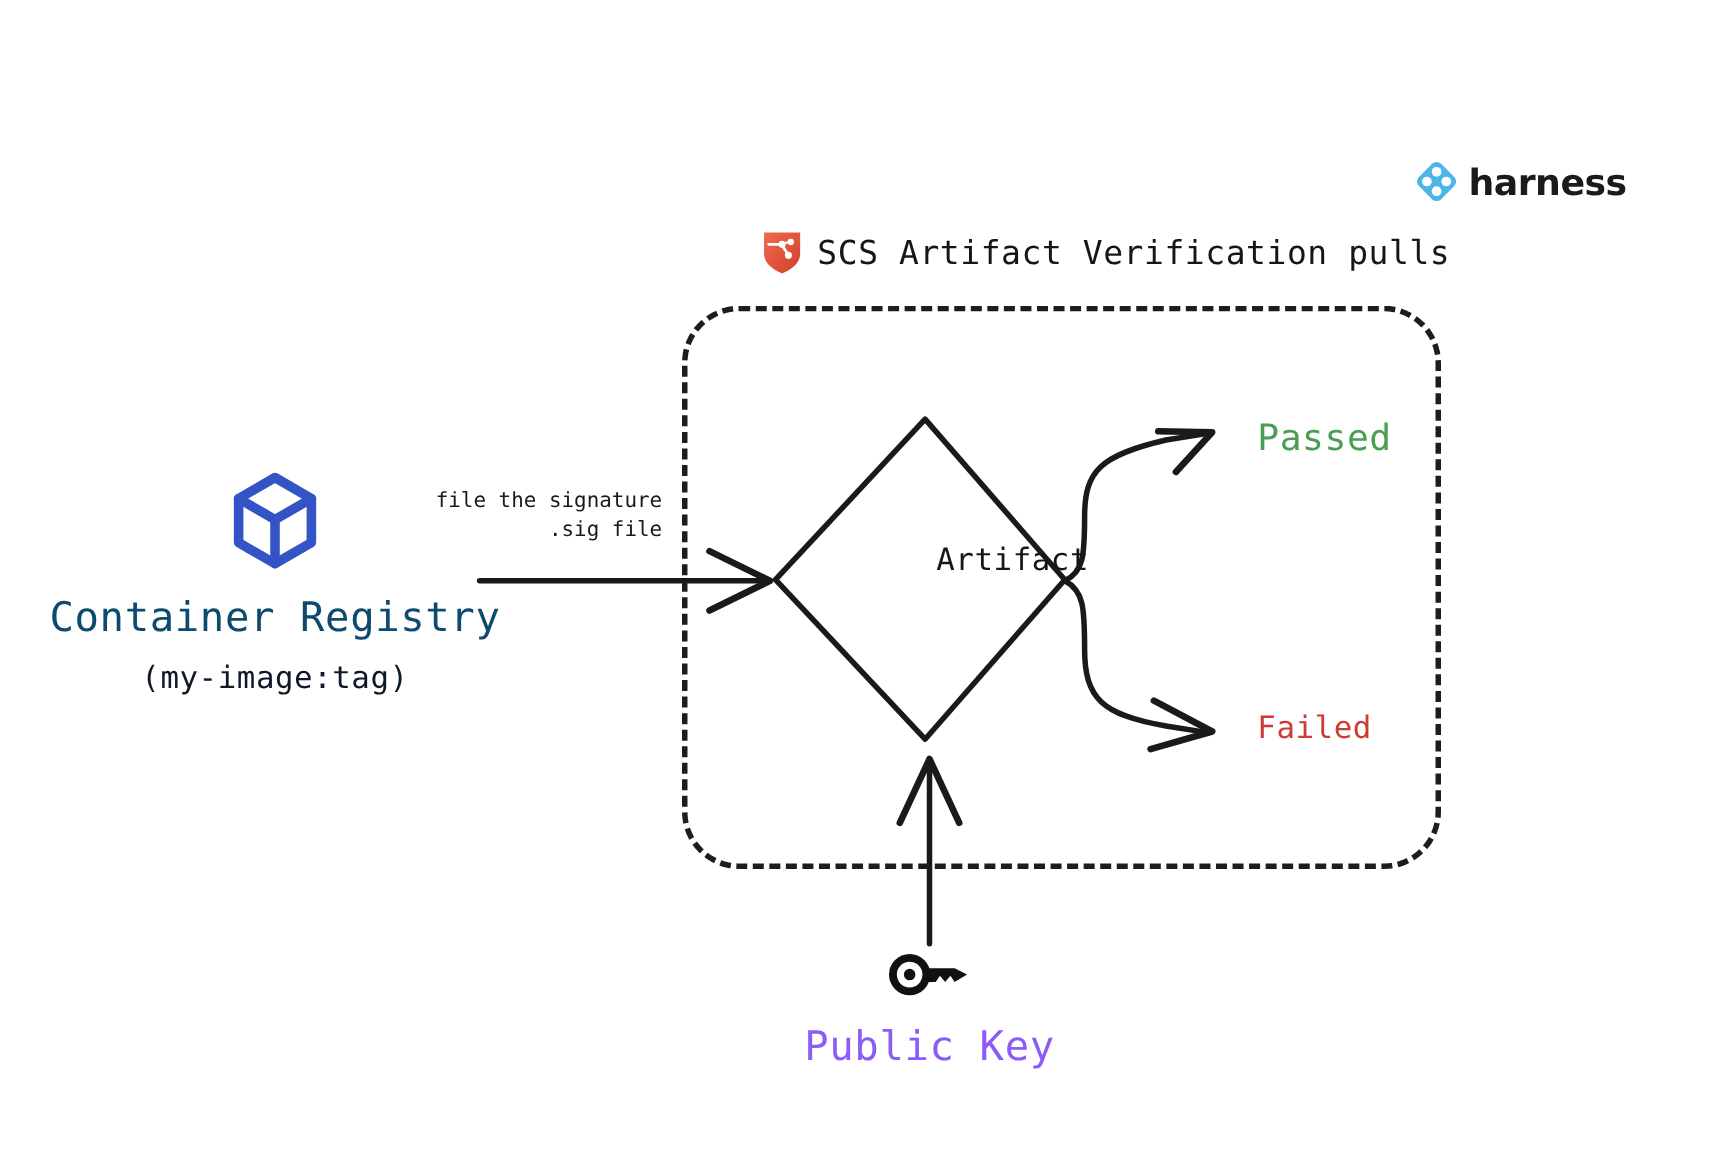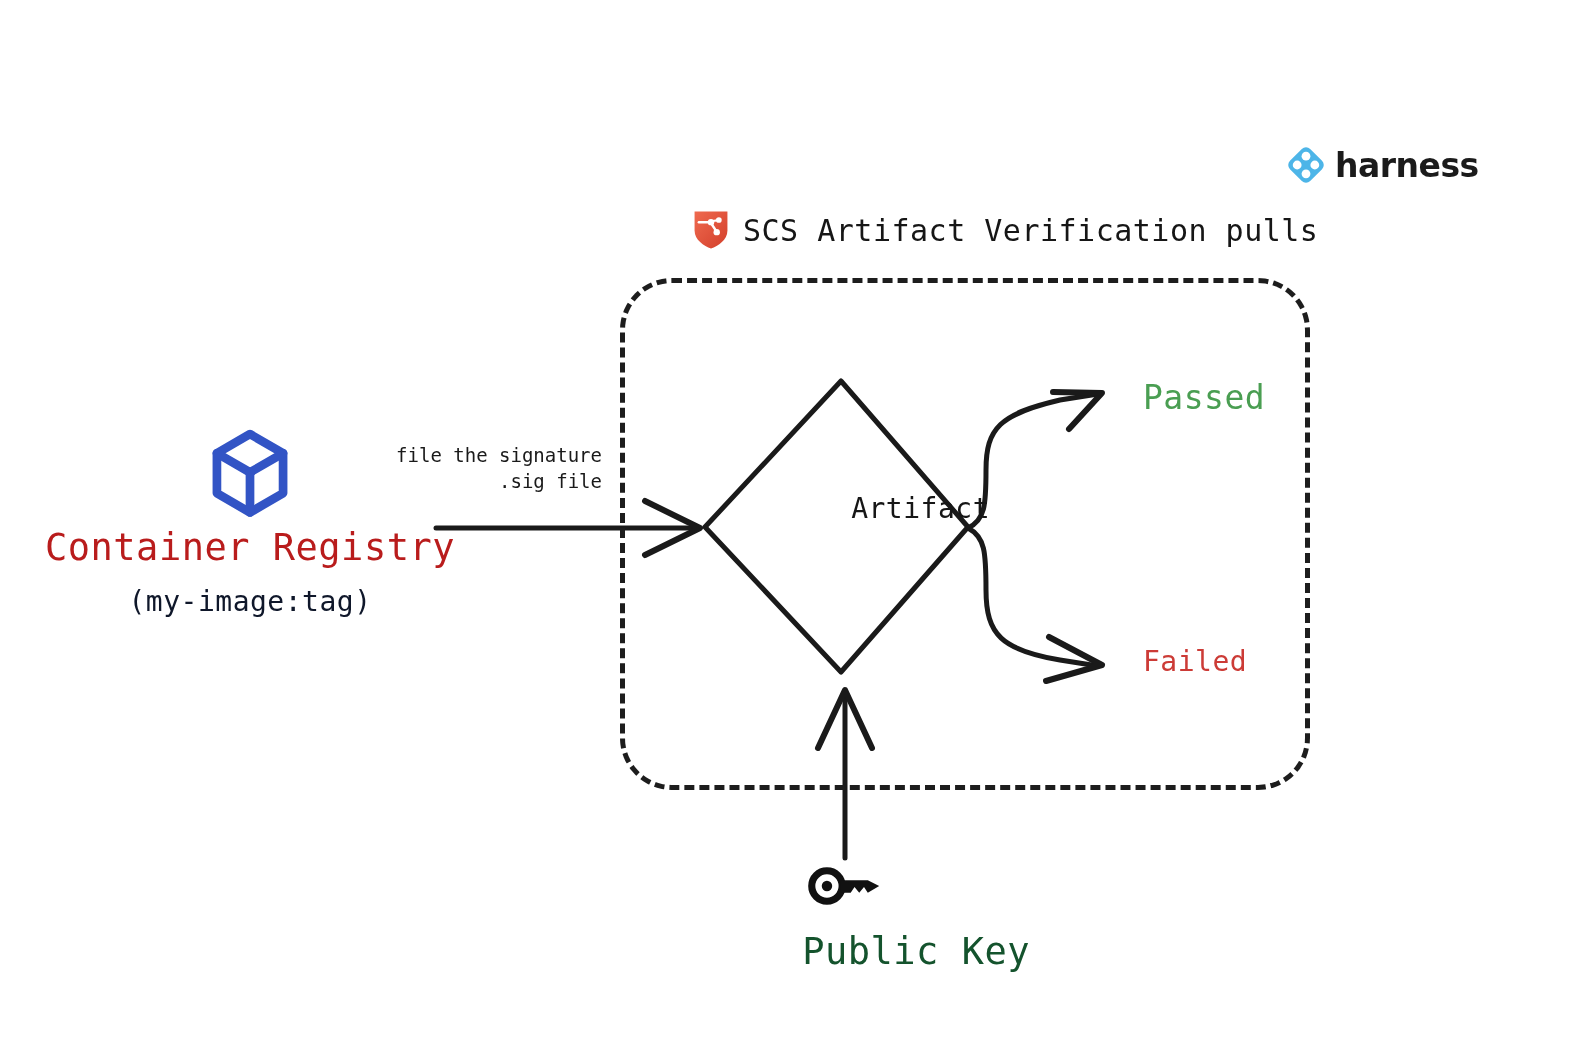--- a/index.html
+++ b/index.html
@@ -72,22 +72,23 @@
 
   
   #container-registry {
     left: 40px;
     top: 428px;
     width: 420px;
     text-align: center;
   }
   #container-registry .cube { width: 94px; height: 94px; display: inline-block; }
   #container-registry .title {
+    margin-top: 14px;
     font-size: 37px;
-    color: #b91c1c;
+    color: #0c4a6e;
     letter-spacing: 0.5px;
   }
   #container-registry .subtitle {
     margin-top: 16px;
     font-size: 28px;
     color: #0f172a;
     letter-spacing: 0.5px;
   }
 
   
@@ -133,23 +134,22 @@
   #public-key {
     left: 660px;
     top: 862px;
     width: 370px;
     text-align: center;
   }
   #public-key .key { width: 76px; height: 48px; display: inline-block; }
   #public-key .title {
     margin-top: 16px;
     font-size: 37px;
-    color: #14532d;
-    letter-spacing: 0.5px;
-    text-align: right;
+    color: #8b5cf6;
+    letter-spacing: 0.5px;
   }
 </style>
 </head>
 <body>
 
 <div id="canvas">
 
   <svg class="abs" id="sketch-layer" viewBox="0 0 1576 1062" xmlns="http://www.w3.org/2000/svg">
 
     <g>

